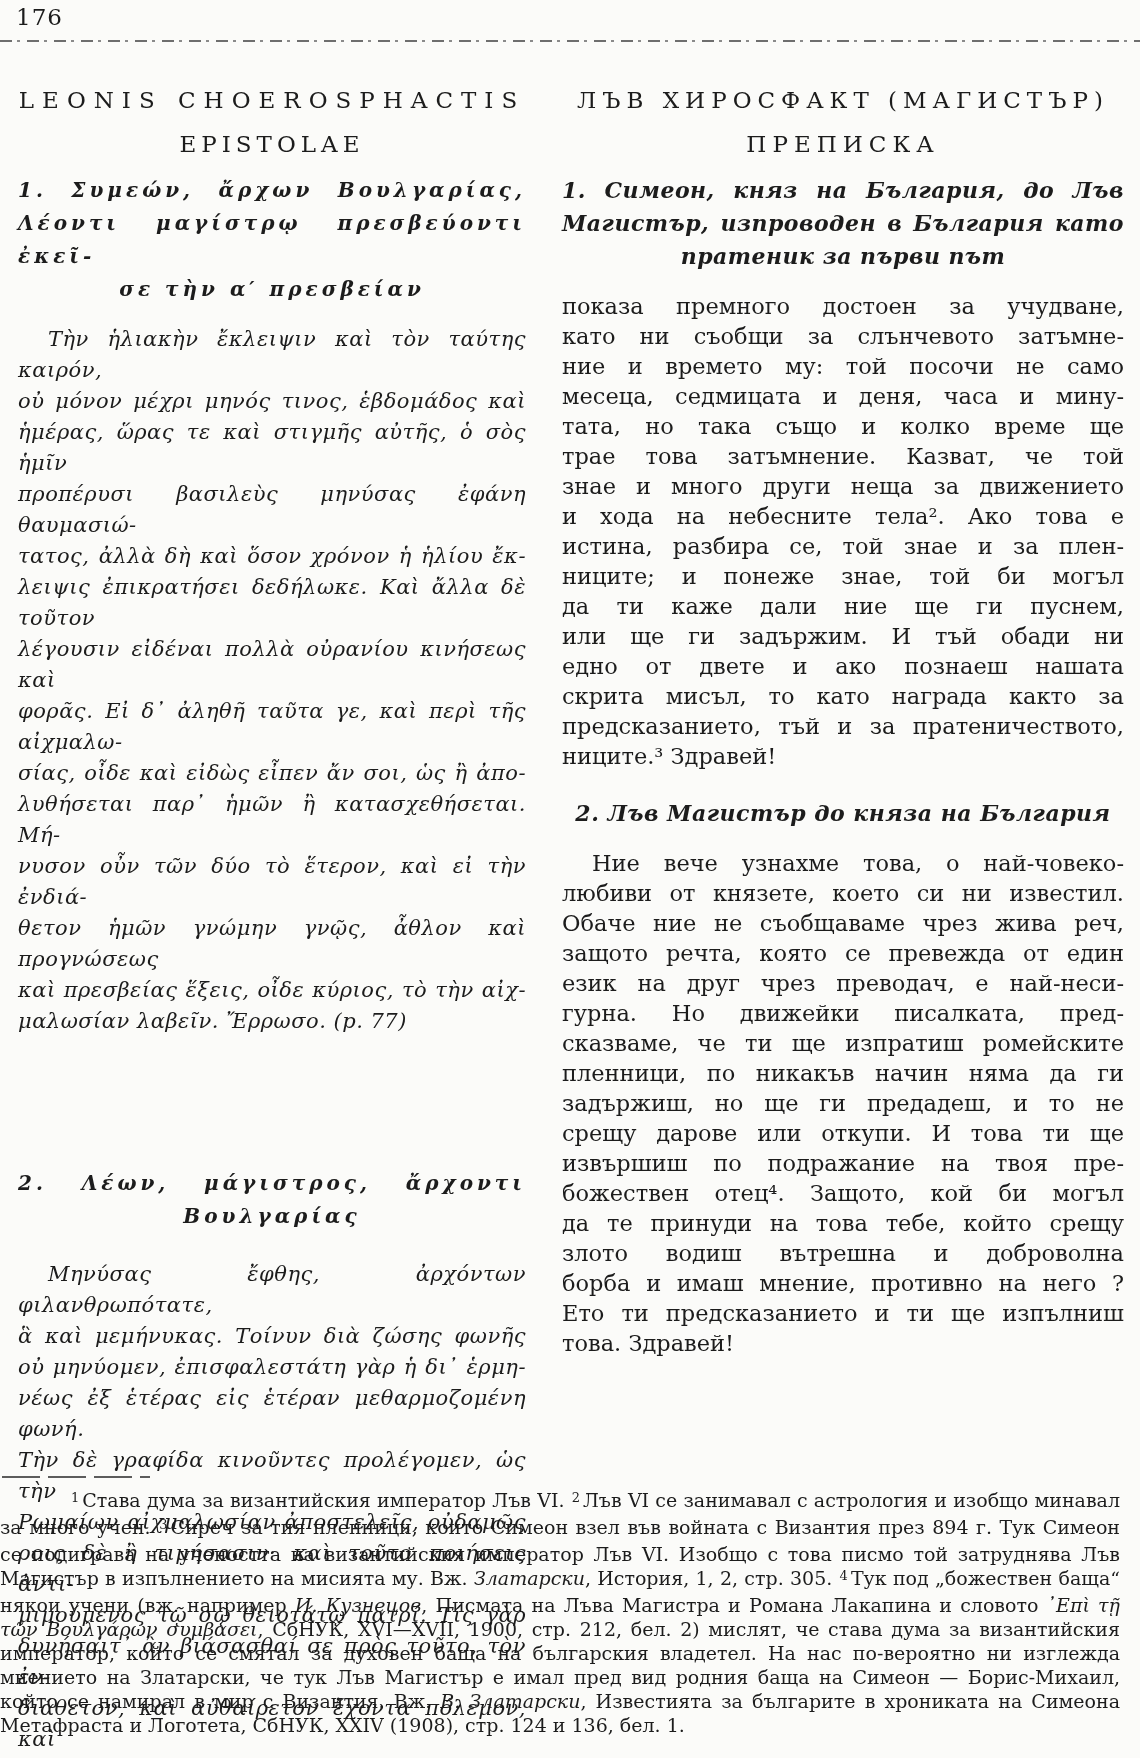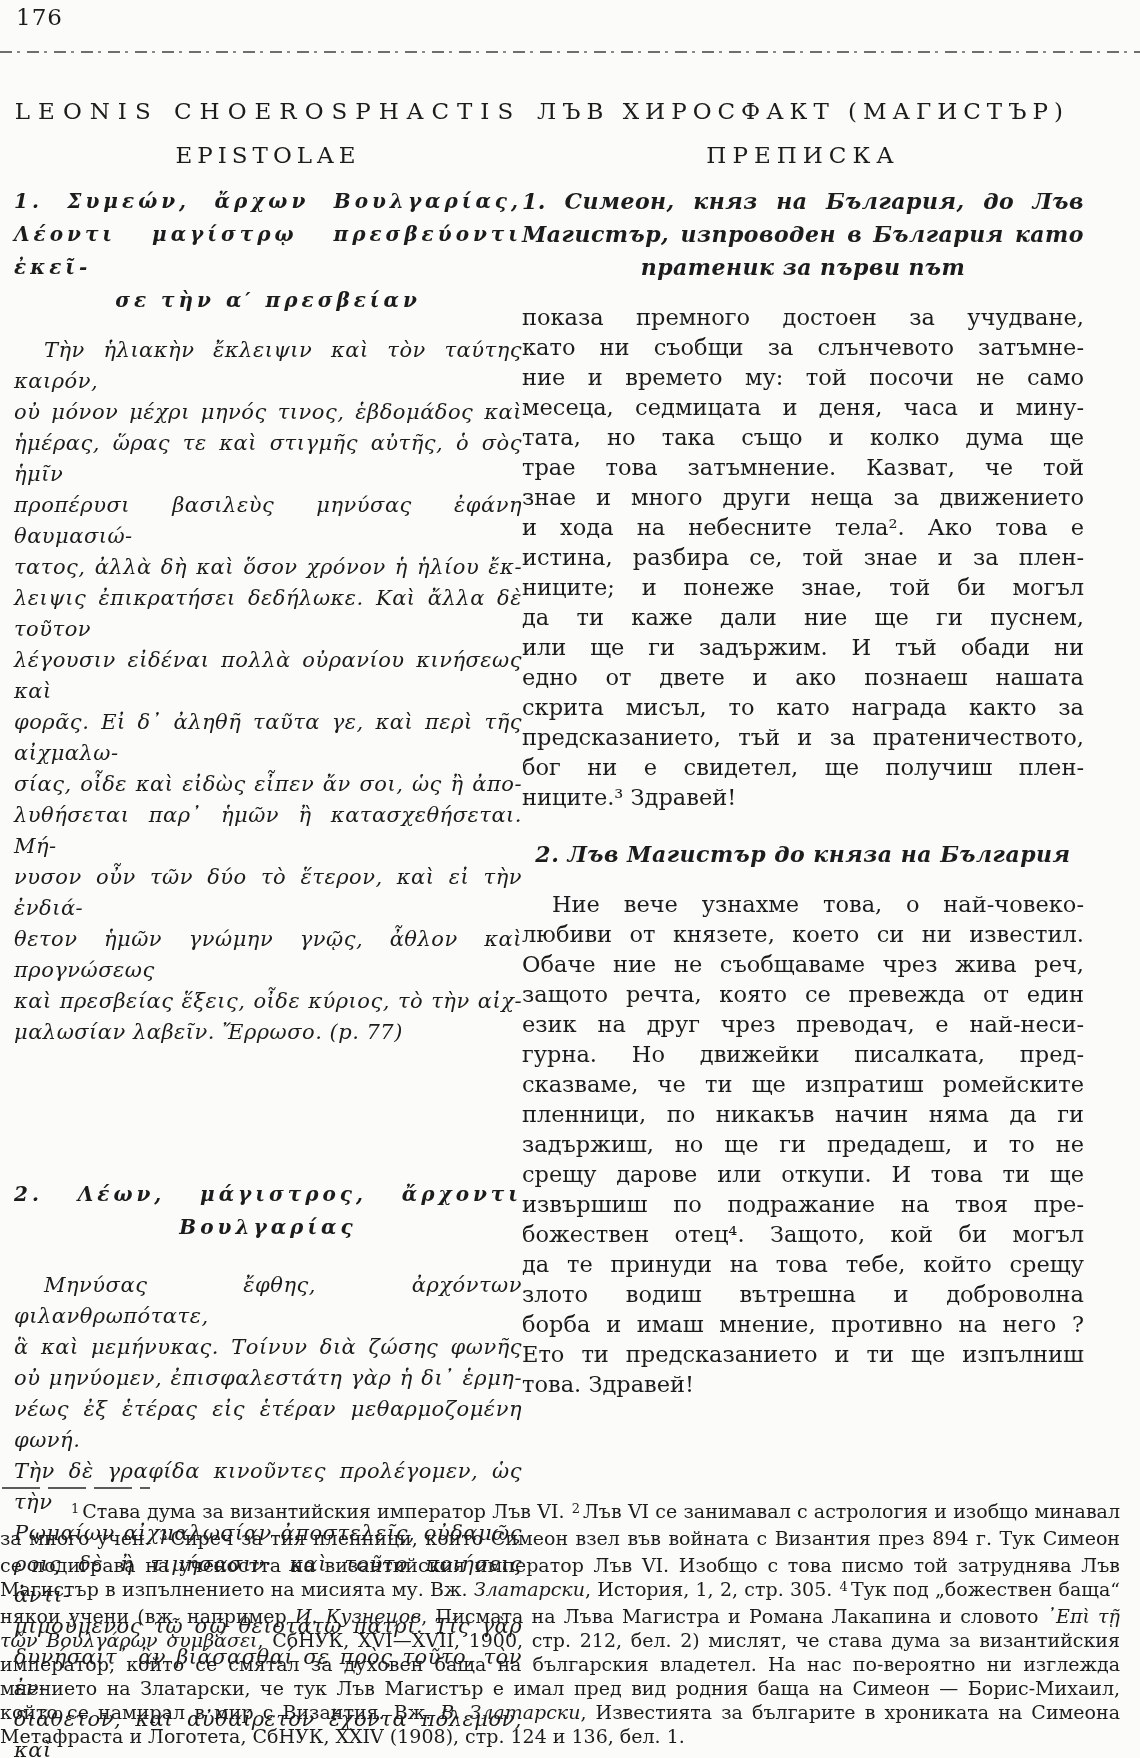--- a/index.html
+++ b/index.html
@@ -5,30 +5,30 @@
   html,body{margin:0;padding:0;}
   body{
     width:1140px;height:1758px;
     background:#fbfbf9;color:#1c1c1c;
     font-family:"DejaVu Serif", serif;
     overflow:hidden;position:relative;
   }
   .page{width:1140px;height:1758px;position:relative;}
 
   
-  header{position:relative;height:34px;padding-top:12px;}
+  header{position:relative;height:34px;padding-top:1px;}
   .pagenum{position:absolute;left:16px;top:4px;font-size:23px;letter-spacing:1px;}
   .running{display:block;text-align:center;font-size:21px;letter-spacing:1px;}
   .header-rule{
     margin:5px 0 0 0;height:2px;width:100%;
     background:repeating-linear-gradient(90deg,#6e6e6e 0 12px,transparent 12px 17px,#8a8a8a 17px 20px,transparent 20px 27px);
   }
 
   
-  .columns{display:flex;padding:0 16px 0 14px;margin-top:36px;height:1396px;}
+  .columns{display:flex;gap:36px;padding:0 16px 0 14px;margin-top:36px;height:1396px;justify-content:flex-end;}
   .col{overflow:visible;}
   .col-left{width:508px;flex:0 0 508px;}
   .col-right{width:562px;flex:0 0 562px;}
 
   .coltitle{font-weight:normal;text-align:center;margin:8px 0 0 0;font-size:23px;letter-spacing:8px;line-height:28px;}
   .coltitle.sub{margin-top:16px;letter-spacing:5px;}
   .col-right .coltitle{letter-spacing:6px;}
 
   
   .heading{margin-top:16px;font-style:italic;}
@@ -128,32 +128,31 @@
       <div class="heading cyrhead wide">
           <div class="line first">1. Симеон, княз на България, до Лъв</div>
           <div class="line">Магистър, изпроводен в България като</div>
           <div class="line last">пратеник за първи път</div>
         </div>
       <div class="par cyr">
           <div class="line">показа премного достоен за учудване,</div>
           <div class="line">като ни съобщи за слънчевото затъмне-</div>
           <div class="line">ние и времето му: той посочи не само</div>
           <div class="line">месеца, седмицата и деня, часа и мину-</div>
-          <div class="line">тата, но така също и колко дума ще</div>
+          <div class="line">тата, но така също и колко време ще</div>
           <div class="line">трае това затъмнение. Казват, че той</div>
           <div class="line">знае и много други неща за движението</div>
           <div class="line">и хода на небесните тела². Ако това е</div>
           <div class="line">истина, разбира се, той знае и за плен-</div>
           <div class="line">ниците; и понеже знае, той би могъл</div>
           <div class="line">да ти каже дали ние ще ги пуснем,</div>
           <div class="line">или ще ги задържим. И тъй обади ни</div>
           <div class="line">едно от двете и ако познаеш нашата</div>
           <div class="line">скрита мисъл, то като награда както за</div>
           <div class="line">предсказанието, тъй и за пратеничеството,</div>
-          <div class="line">бог ни е свидетел, ще получиш плен-</div>
           <div class="line last">ниците.³ Здравей!</div>
         </div>
 
       <div class="heading cyrhead single l2head-right">
           <div class="line first last">2. Лъв Магистър до княза на България</div>
         </div>
       <div class="par cyr l2body-right">
           <div class="line first">Ние вече узнахме това, о най-човеко-</div>
           <div class="line">любиви от князете, което си ни известил.</div>
           <div class="line">Обаче ние не съобщаваме чрез жива реч,</div>

